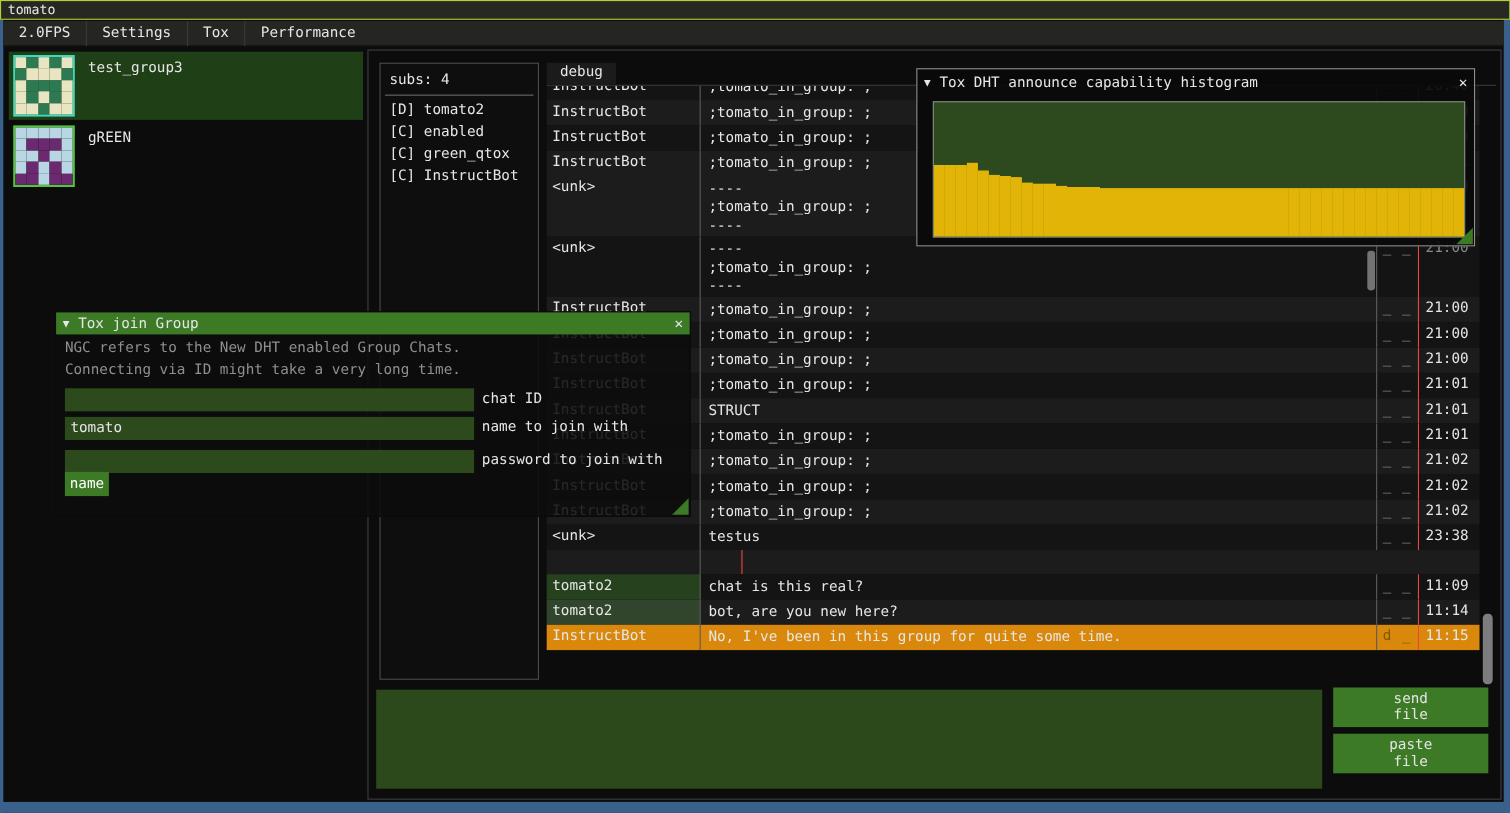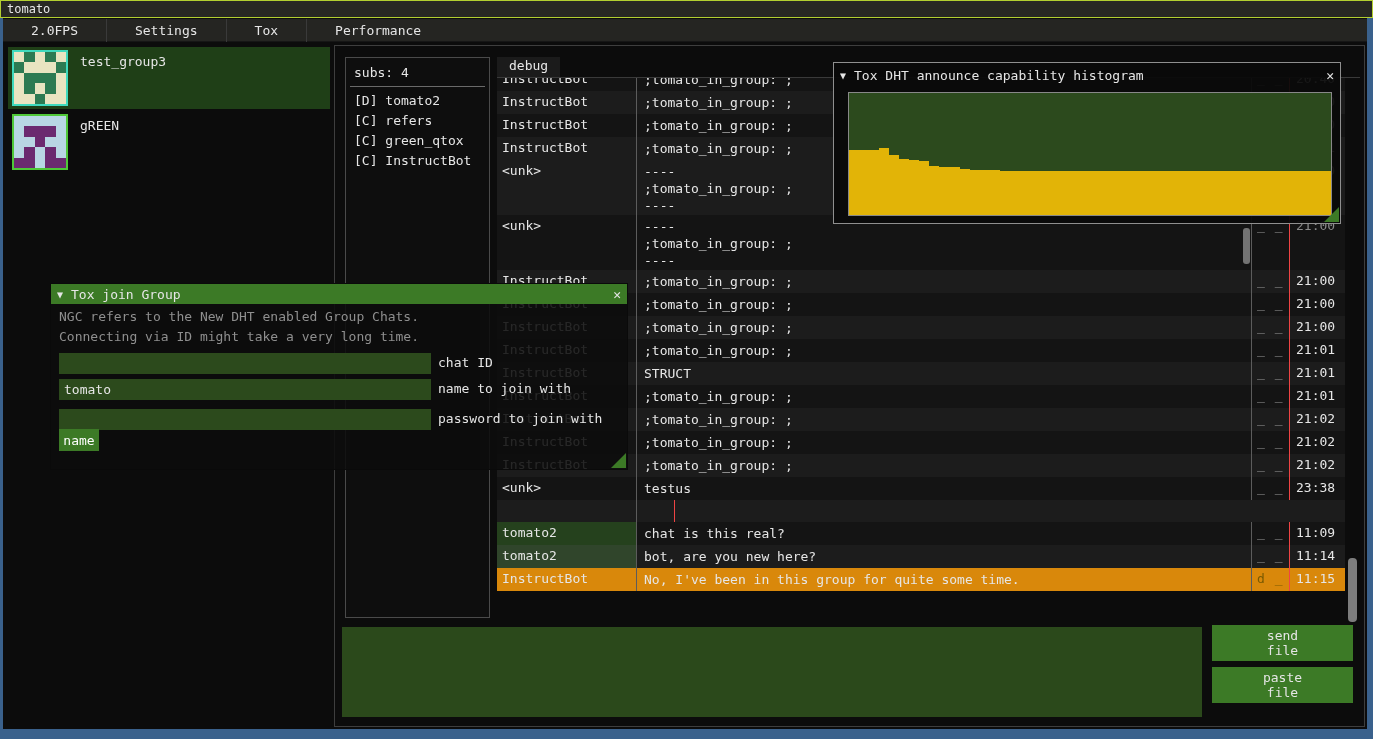--- a/index.html
+++ b/index.html
@@ -13,21 +13,21 @@
   #frame-right  { right:0; top:18px; width:6px; height:721px; background:#3a618c; }
   #frame-bottom { left:0; bottom:0; width:1373px; height:10px; background:#3a618c; }
 
   
   #titlebar { left:0; top:0; width:1373px; height:18px; background:#282823;
               border:1px solid #b3cf30; padding:1px 0 0 6px; font-size:12px; }
 
   
   #menubar { left:3px; top:19px; width:1364px; height:23px; background:#252522;
              display:flex; align-items:center; border-bottom:1px solid #161616; }
-  .menu-item { padding:3px 28px; height:23px; display:flex; align-items:center; }
+  .menu-item { padding:3px 14px; height:23px; display:flex; align-items:center; }
   .menu-sep { width:1px; height:23px; background:#3a3a3a; }
 
   
   .group-item { left:8px; width:322px; height:62px; }
   #group-0 { top:47px; background:#1f3f17; }
   #group-1 { top:111px; background:transparent; }
   .avatar { position:absolute; left:4px; top:3px; width:56px; height:56px;
             display:grid; grid-template-columns:repeat(5,1fr); grid-template-rows:repeat(5,1fr); }
   #group-0 .avatar { border:2px solid #3fd9bd; }
   #group-1 .avatar { border:2px solid #4fc838; }
@@ -186,21 +186,21 @@
   <div class="group-label">gREEN</div>
 </div>
 
 <div class="abs" id="outer-panel"></div>
 
 <div class="abs" id="subs-panel">
   <div id="subs-title">subs: 4</div>
   <div id="subs-sep"></div>
   <div id="subs-list">
       <div class="member">[D] tomato2</div>
-      <div class="member">[C] refers</div>
+      <div class="member">[C] enabled</div>
       <div class="member">[C] green_qtox</div>
       <div class="member">[C] InstructBot</div>
     </div>
 </div>
 
 <div class="abs" id="tabbar">
   <div class="tab">debug</div>
 </div>
 
 <div class="abs" id="rows">

